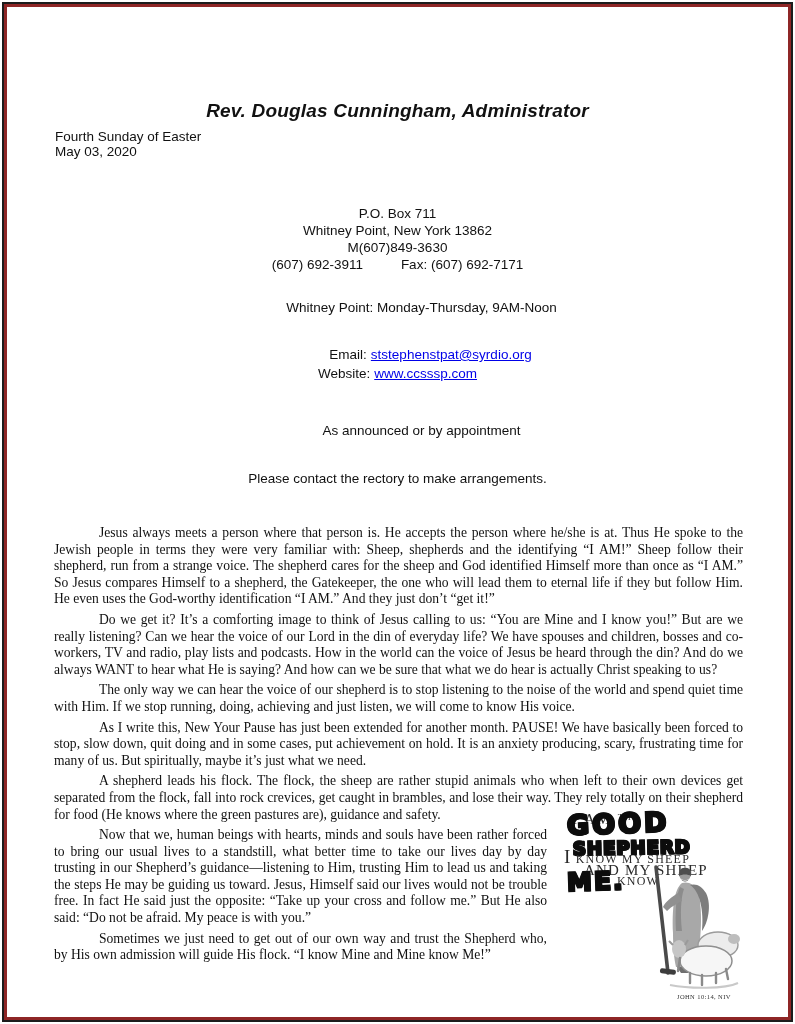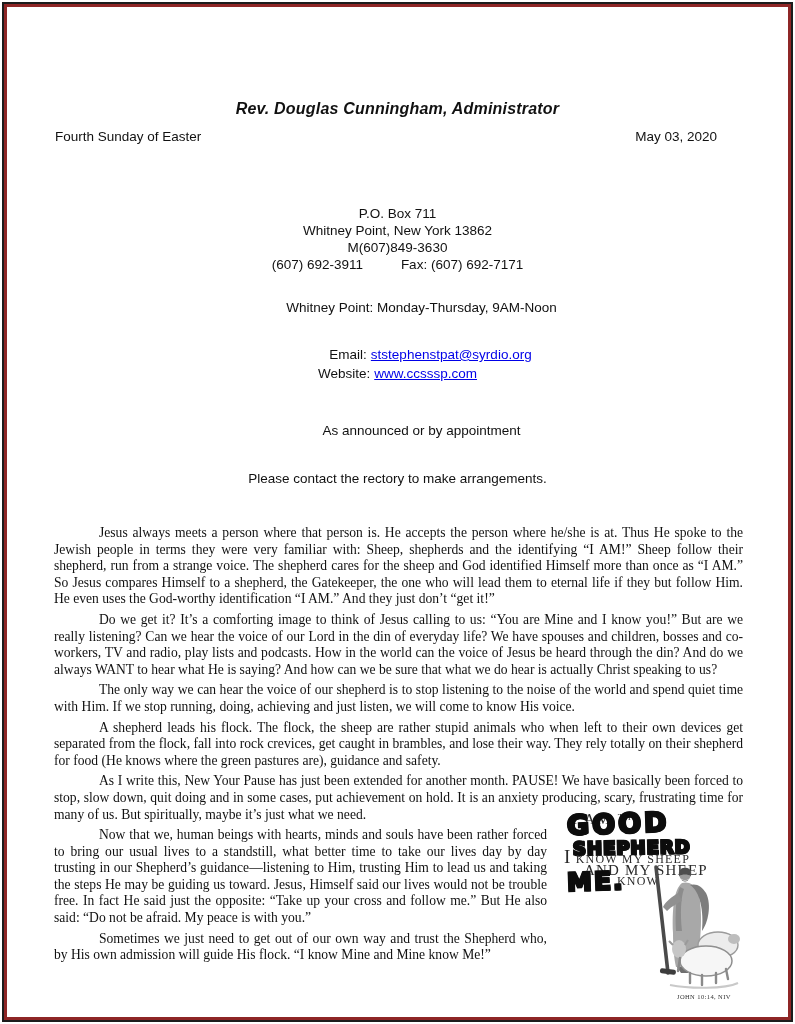--- a/index.html
+++ b/index.html
@@ -7,25 +7,25 @@
     width:795px;height:1024px;position:relative;overflow:hidden;
     background:#ffffff;color:#111;
     font-family:"Liberation Sans",sans-serif;
   }
   .frame{position:absolute;inset:2px;border:2px solid #1c1c1c;}
   .frame-inner{position:absolute;inset:0;border:3px solid #8e2626;}
 
   
   .admin-line{
     position:absolute;top:100px;left:0;width:100%;text-align:center;
-    font-style:italic;font-weight:bold;font-size:16px;letter-spacing:.2px;
+    font-style:italic;font-weight:bold;font-size:19px;letter-spacing:.2px;
   }
   .date-row{
     position:absolute;top:129px;left:55px;right:78px;
-    display:flex;justify-content:space-between;font-size:13.5px;
+    display:flex;justify-content:space-between;font-size:13.5px;flex-direction:column;
   }
   .centered{position:absolute;left:0;width:100%;text-align:center;font-size:13.5px;}
   .address-block{top:205px;line-height:17px;}
   .fax-part{margin-left:34px;}
   .hours-line{top:300px;padding-left:24px;}
   .email-line{top:347px;margin-left:33px;}
   .website-line{top:366px;}
   .appointment-line{top:423px;padding-left:24px;}
   .rectory-line{top:471px;}
   .link{color:#0000e8;text-decoration:underline;cursor:pointer;}
@@ -100,22 +100,22 @@
 </div>
 
 <div class="centered appointment-line">As announced or by appointment</div>
 
 <div class="centered rectory-line">Please contact the rectory to make arrangements.</div>
 
 <div class="article">
   <p>Jesus always meets a person where that person is. He accepts the person where he/she is at. Thus He spoke to the Jewish people in terms they were very familiar with: Sheep, shepherds and the identifying “I AM!” Sheep follow their shepherd, run from a strange voice. The shepherd cares for the sheep and God identified Himself more than once as “I AM.” So Jesus compares Himself to a shepherd, the Gatekeeper, the one who will lead them to eternal life if they but follow Him. He even uses the God-worthy identification “I AM.” And they just don’t “get it!”</p>
   <p>Do we get it? It’s a comforting image to think of Jesus calling to us: “You are Mine and I know you!” But are we really listening? Can we hear the voice of our Lord in the din of everyday life? We have spouses and children, bosses and co-workers, TV and radio, play lists and podcasts. How in the world can the voice of Jesus be heard through the din? And do we always WANT to hear what He is saying? And how can we be sure that what we do hear is actually Christ speaking to us?</p>
   <p>The only way we can hear the voice of our shepherd is to stop listening to the noise of the world and spend quiet time with Him. If we stop running, doing, achieving and just listen, we will come to know His voice.</p>
+  <p>As I write this, New Your Pause has just been extended for another month. PAUSE! We have basically been forced to stop, slow down, quit doing and in some cases, put achievement on hold. It is an anxiety producing, scary, frustrating time for many of us. But spiritually, maybe it’s just what we need.</p>
   <p>A shepherd leads his flock. The flock, the sheep are rather stupid animals who when left to their own devices get separated from the flock, fall into rock crevices, get caught in brambles, and lose their way. They rely totally on their shepherd for food (He knows where the green pastures are), guidance and safety.</p>
-  <p>As I write this, New Your Pause has just been extended for another month. PAUSE! We have basically been forced to stop, slow down, quit doing and in some cases, put achievement on hold. It is an anxiety producing, scary, frustrating time for many of us. But spiritually, maybe it’s just what we need.</p>
 
   <div class="shepherd-float">
     <div class="wa wa-iamthe">
       <span>I AM</span>
       <span class="small">THE</span>
     </div>
     <div class="wa fat wa-good">GOOD</div>
     <div class="wa fat wa-shepherd">SHEPHERD</div>
     <div class="wa wa-knowmysheep">
       <span class="bigI">I</span>

